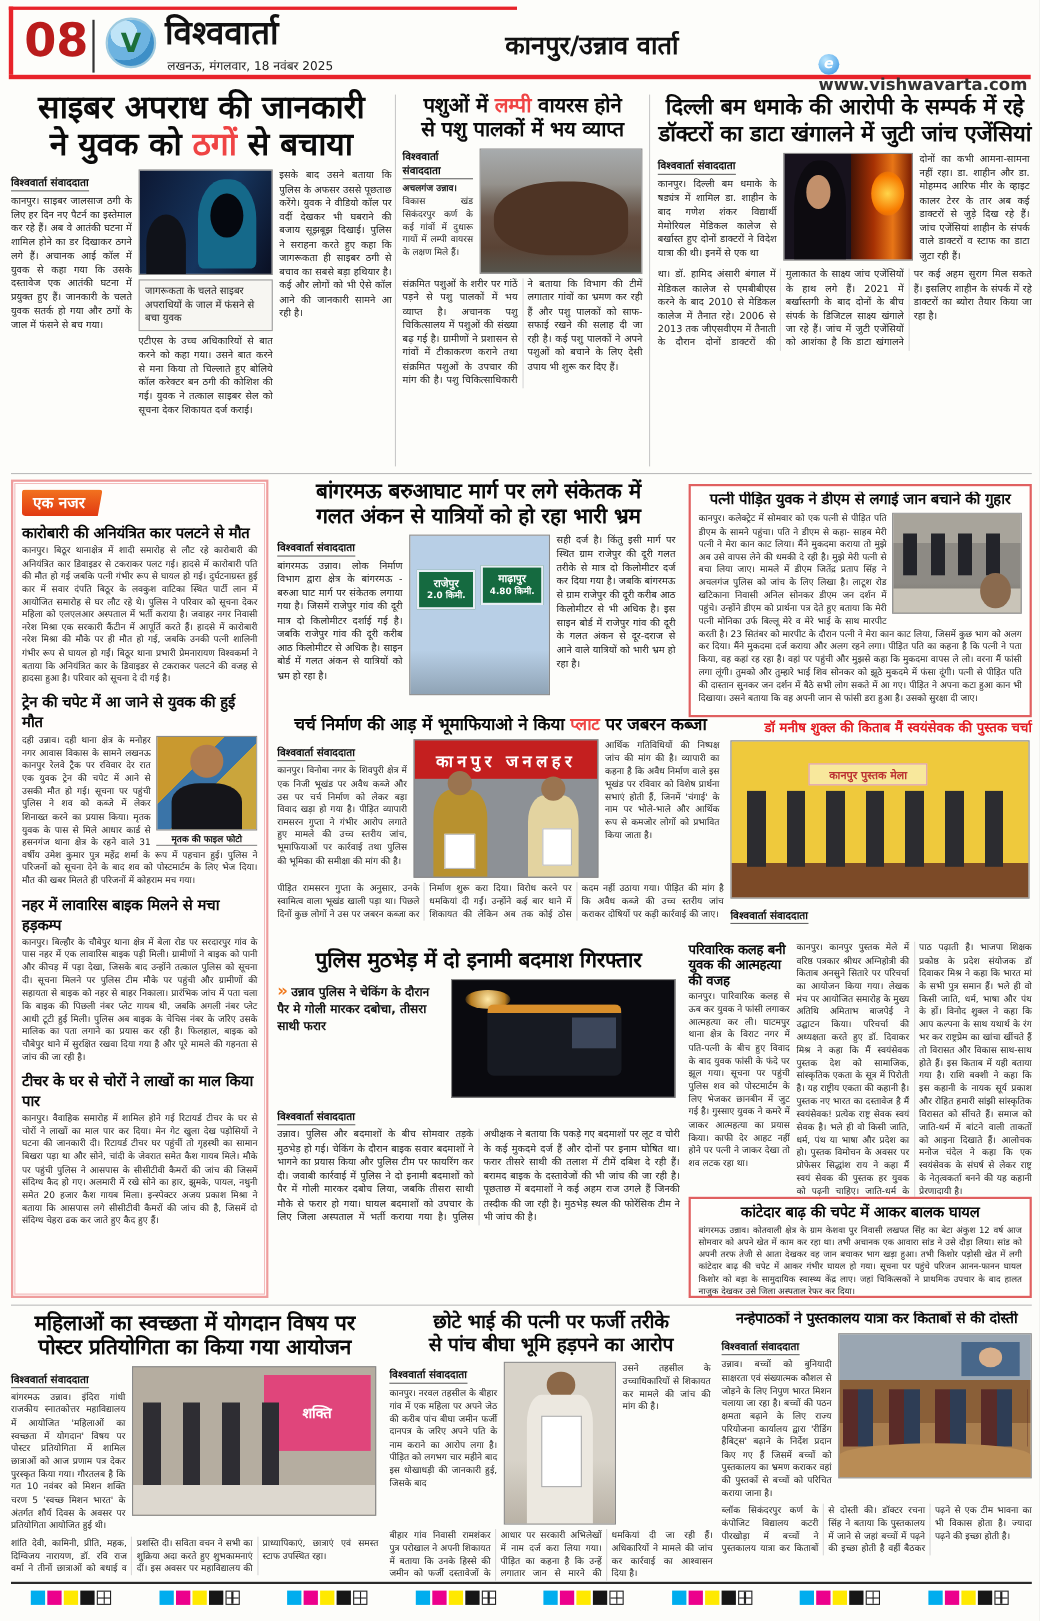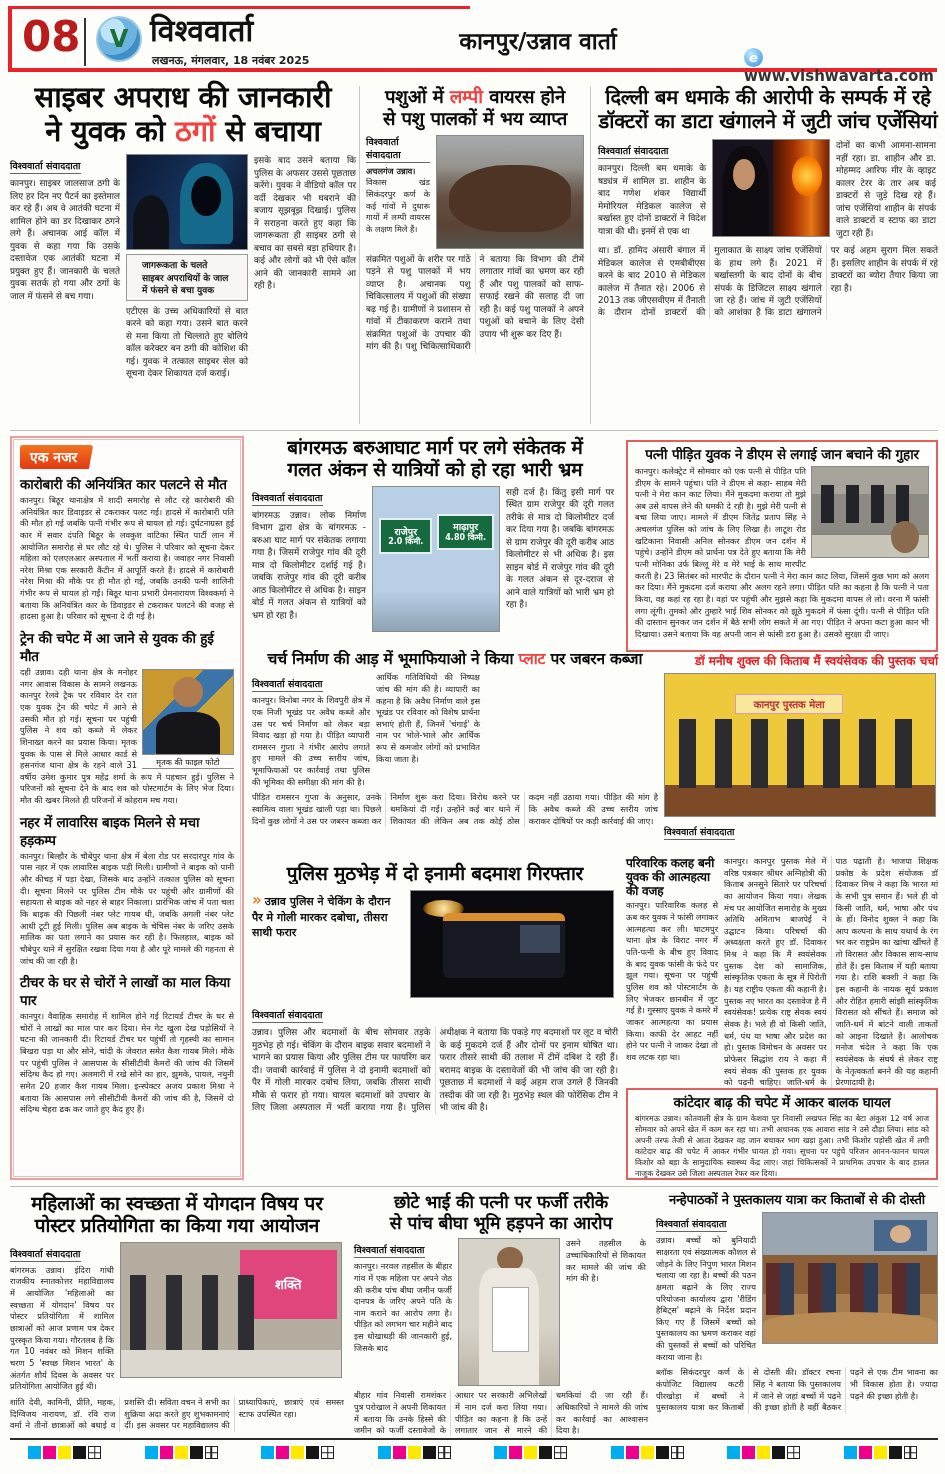--- a/index.html
+++ b/index.html
@@ -12,34 +12,34 @@
   .kicker{color:#e31e24;font-weight:800;text-align:right}
   .byline{font-weight:700;font-size:9.5px;color:#111;border-bottom:1px solid #666;display:inline-block;padding-bottom:1px;margin-bottom:3px}
   .body-txt{font-size:8.8px;line-height:1.42;text-align:justify;color:#222}
   .small{font-size:8.2px}
   .cols2{column-count:2;column-gap:9px;column-rule:1px solid #d8d8d8}
   .cols3{column-count:3;column-gap:9px;column-rule:1px solid #d8d8d8}
   .flexrow{display:flex;gap:6px;align-items:flex-start}
   .vline{background:#c9c9c9;width:1px}
   .hline{background:#bbb;height:1px}
   .photo{position:relative;overflow:hidden;border:1px solid #8a8a8a;flex:none}
-  .caption{font-size:8px;font-weight:400;color:#111;text-align:center;border-bottom:1px solid #888;padding:1px 0}
+  .caption{font-size:8px;font-weight:700;color:#111;text-align:center;border-bottom:1px solid #888;padding:1px 0}
   
   .masthead-title{font-weight:800;font-size:30px;color:#111;line-height:1}
   .logo{width:46px;height:46px;border-radius:50%;background:radial-gradient(circle at 35% 30%,#bfe4f7 0 30%,#6db3e0 31% 60%,#3d8fc7 61%);border:2px solid #9ecadf;
         display:flex;align-items:center;justify-content:center;font-weight:800;color:#1c6e3a;font-size:24px}
   .e-icon{display:inline-flex;width:19px;height:19px;border-radius:50%;background:radial-gradient(circle at 35% 30%,#bfe9ff,#2f8fe0);color:#fff;font-weight:800;
           align-items:center;justify-content:center;font-size:13px;font-style:italic;margin-right:4px;vertical-align:-4px}
   
   .eknajar{border:2px solid #ef9d9d;box-shadow:inset 0 0 0 1px #fff,inset 0 0 0 2px #f3bcbc;padding:7px 8px;background:#fffdfb}
   .ek-label{display:inline-block;background:linear-gradient(180deg,#f2731f,#e23912);color:#fff;font-weight:800;font-size:14px;
             padding:2px 16px 3px 10px;border-radius:3px;clip-path:polygon(0 0,100% 0,94% 100%,0 100%)}
   .ek-title{font-weight:800;font-size:13.5px;color:#0b0b0b;margin:6px 0 2px;letter-spacing:-.2px}
   .redbox{border:2px solid #e06060;background:#fffefc;padding:5px 7px}
-  .quote-box{border:1px solid #999;padding:4px 15px;font-size:9px;font-weight:700;line-height:1.35;margin:4px 0;background:#f7f6f2}
+  .quote-box{border:1px solid #999;padding:4px 5px;font-size:9px;font-weight:400;line-height:1.35;margin:4px 0;background:#f7f6f2}
   .bullet-lead{font-size:11px;font-weight:700;line-height:1.35;color:#111}
   .bullet-mark{color:#f07a1f;font-weight:800;font-size:15px;margin-right:3px}
   
   .ph-hacker{background:linear-gradient(115deg,#0d1833,#16355e 55%,#0a0f22)}
   .ph-hacker .hood{position:absolute;right:12%;top:8%;width:44%;height:86%;background:#15698a;border-radius:45% 45% 8% 8%}
   .ph-hacker .hood:after{content:"";position:absolute;left:50%;top:16%;transform:translateX(-50%);width:56%;height:50%;background:#05080f;border-radius:50%}
   .ph-hacker .sil{position:absolute;left:5%;bottom:0;width:30%;height:58%;background:#101219;border-radius:50% 50% 0 0}
   .ph-cow{background:linear-gradient(180deg,#a7abad 0%,#95928d 28%,#7b7168 40%,#665043 55%,#5a4335 80%,#55544c 100%)}
   .ph-cow .cow{position:absolute;left:8%;top:26%;width:84%;height:60%;background:#4e3425;border-radius:48% 40% 30% 42%}
   .ph-blast{background:linear-gradient(90deg,#17121d 0 52%,#431305 52%,#a63104 70%,#e87617 85%,#7a1d02)}
@@ -99,21 +99,21 @@
 <div class="page">
 
   <div class="abs" style="left:8px;top:6px;width:929px;height:66px;border-bottom:4px solid #e8232a">
     <div class="abs" style="left:0;top:0;width:462px;height:62px;border-top:3px solid #e8232a;border-left:4px solid #e8232a"></div>
     <div class="abs" style="left:14px;top:10px;font-size:42px;font-weight:800;color:#b91c1c;line-height:1">08</div>
     <div class="abs" style="left:76px;top:12px;width:2px;height:48px;background:#333"></div>
     <div class="abs logo" style="left:88px;top:10px">
       <span>V</span>
     </div>
     <div class="abs masthead-title" style="left:142px;top:10px">विश्ववार्ता</div>
-    <div class="abs" style="left:144px;top:46px;font-size:11px;font-weight:700;color:#222">लखनऊ,   मंगलवार, 18 नवंबर 2025</div>
+    <div class="abs" style="left:144px;top:46px;font-size:11px;font-weight:400;color:#222">लखनऊ,   मंगलवार, 18 नवंबर 2025</div>
     <div class="abs" style="left:390px;top:18px;width:280px;text-align:center;font-size:23px;font-weight:800;color:#111">कानपुर/उन्नाव वार्ता</div>
     <div class="abs" style="left:736px;top:38px;font-size:15px;font-weight:800;color:#333">
       <span class="e-icon">e</span><span>www.vishwavarta.com</span>
     </div>
   </div>
 
   <div class="abs" style="left:10px;top:80px;width:346px;height:348px">
     <div class="hl" style="font-size:29px">
       <div><span>साइबर अपराध की जानकारी</span></div>
       <div><span>ने युवक को </span><span class="red">ठगों</span><span> से बचाया</span></div>
@@ -256,20 +256,27 @@
 
   <div class="abs" style="left:252px;top:650px;width:406px;height:204px">
     <div class="hl" style="font-size:15.5px;white-space:nowrap;overflow:hidden">
       <span>चर्च निर्माण की आड़ में भूमाफियाओ ने किया </span><span class="red">प्लाट</span><span> पर जबरन कब्जा</span>
     </div>
     <div class="flexrow" style="margin-top:4px">
       <div style="width:118px">
         <span class="byline">विश्ववार्ता संवाददाता</span>
         <div class="body-txt small">कानपुर। विनोबा नगर के शिवपुरी क्षेत्र में एक निजी भूखंड पर अवैध कब्जे और उस पर चर्च निर्माण को लेकर बड़ा विवाद खड़ा हो गया है। पीड़ित व्यापारी रामसरन गुप्ता ने गंभीर आरोप लगाते हुए मामले की उच्च स्तरीय जांच, भूमाफियाओं पर कार्रवाई तथा पुलिस की भूमिका की समीक्षा की मांग की है।</div>
       </div>
+      <div class="photo ph-church" style="width:168px;height:126px">
+        <div class="banner">कानपुर जनलहर</div>
+        <span class="man1"></span>
+          <span class="man2"></span>
+        <span class="pap" style="left:16%;bottom:6%;width:17%;height:26%"></span>
+        <span class="pap" style="right:14%;bottom:8%;width:16%;height:28%"></span>
+      </div>
       <div style="width:104px">
         <div class="body-txt small">आर्थिक गतिविधियों की निष्पक्ष जांच की मांग की है। व्यापारी का कहना है कि अवैध निर्माण वाले इस भूखंड पर रविवार को विशेष प्रार्थना सभाएं होती हैं, जिनमें 'चंगाई' के नाम पर भोले-भाले और आर्थिक रूप से कमजोर लोगों को प्रभावित किया जाता है।</div>
       </div>
     </div>
     <div class="body-txt cols3 small" style="margin-top:4px">पीड़ित रामसरन गुप्ता के अनुसार, उनके स्वामित्व वाला भूखंड खाली पड़ा था। पिछले दिनों कुछ लोगों ने उस पर जबरन कब्जा कर निर्माण शुरू करा दिया। विरोध करने पर धमकियां दी गईं। उन्होंने कई बार थाने में शिकायत की लेकिन अब तक कोई ठोस कदम नहीं उठाया गया। पीड़ित की मांग है कि अवैध कब्जे की उच्च स्तरीय जांच कराकर दोषियों पर कड़ी कार्रवाई की जाए।</div>
   </div>
 
   <div class="abs" style="left:664px;top:650px;width:274px;height:200px">
     <div class="kicker" style="font-size:12px;margin:2px 0 4px">डॉ मनीष शुक्ल की किताब मैं स्वयंसेवक की पुस्तक चर्चा</div>
     <div class="photo ph-rss" style="width:272px;height:144px">

